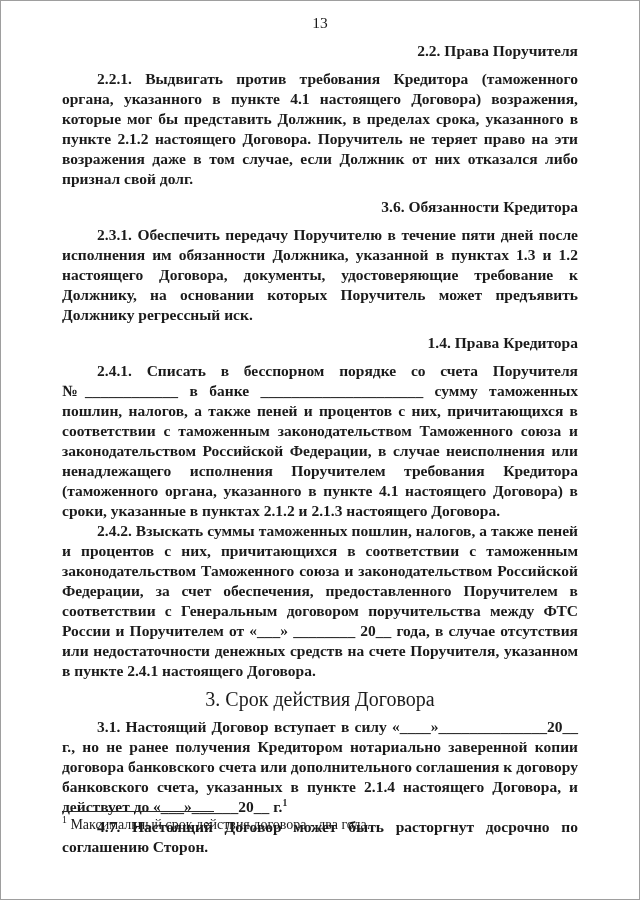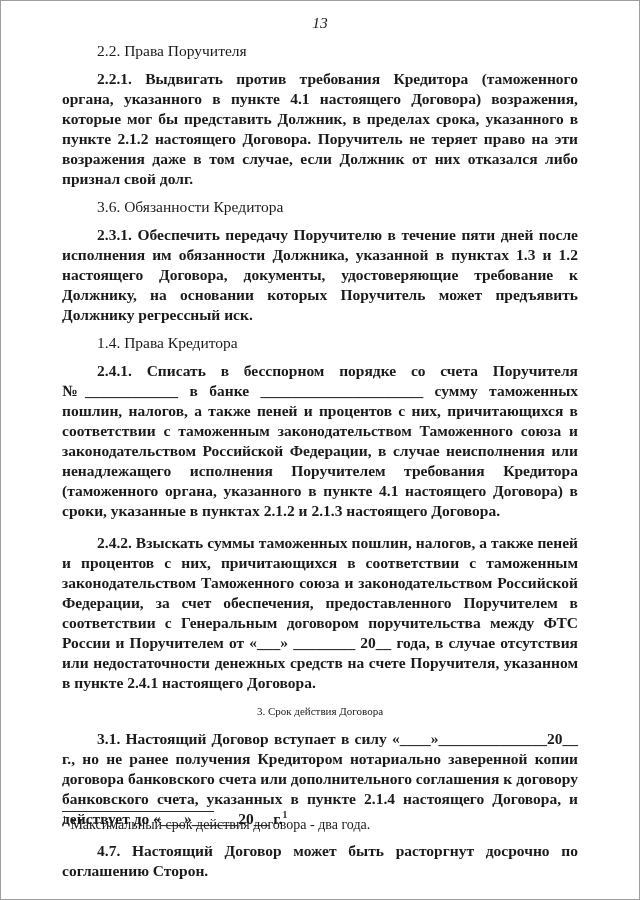--- a/index.html
+++ b/index.html
@@ -17,42 +17,42 @@
     padding: 12px 61px 0 61px;
     font-family: "Liberation Serif", "DejaVu Serif", serif;
     font-size: 15.5px;
     line-height: 20px;
     color: #1b1b1b;
     overflow: hidden;
   }
   .page-number {
     text-align: center;
     margin: 0 0 6px 0;
-    font-style: italic;
   }
   .heading-sub {
-    font-weight: normal;
+    font-weight: bold;
     font-size: 15.5px;
     margin: 8px 0;
     text-indent: 35px;
+    text-align: right;
   }
   .heading-center {
     font-weight: normal;
-    font-size: 11px;
+    font-size: 20px;
     margin: 8px 0;
     text-align: center;
   }
   .para {
     margin: 8px 0 0 0;
     text-align: justify;
     text-indent: 35px;
     font-weight: bold;
   }
   .para.cont {
-    margin-top: 12px;
+    margin-top: 0;
   }
   sup.fn-ref {
     font-size: 0.62em;
     line-height: 0;
     vertical-align: super;
   }
   .footnote-area {
     position: absolute;
     left: 61px;
     right: 61px;

